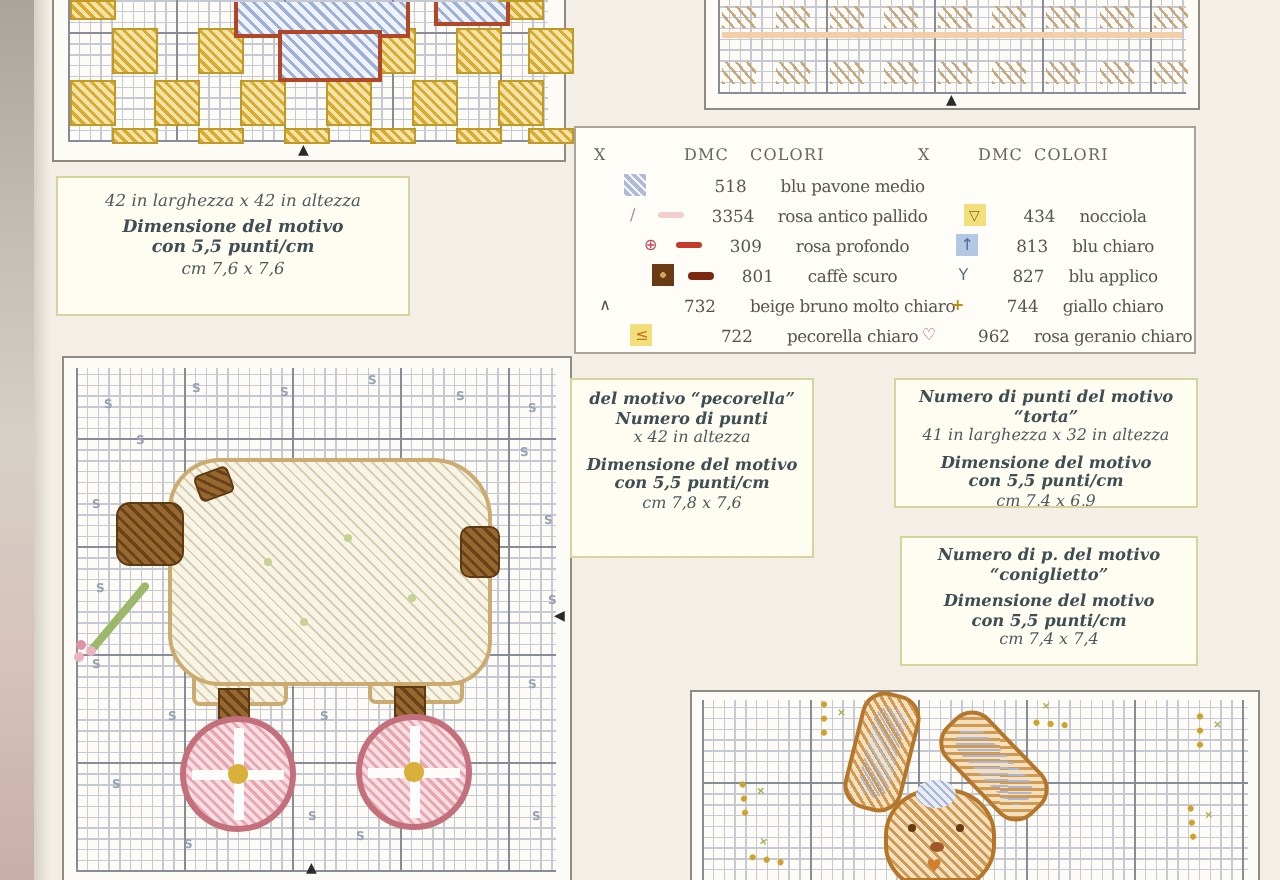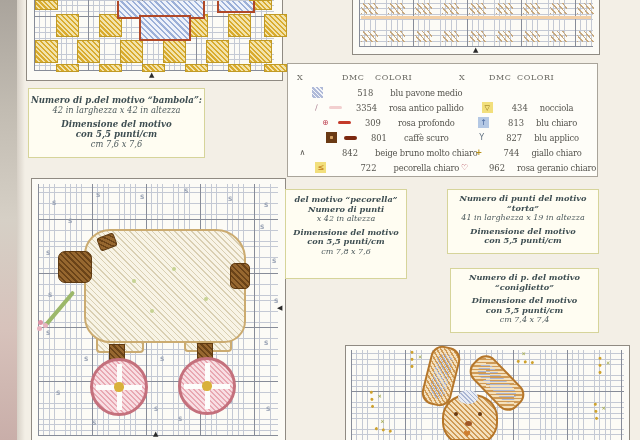--- a/index.html
+++ b/index.html
@@ -208,21 +208,21 @@
             <span class="dash d801"></span>
           </span>
         <span class="dmc">801</span>
         <span class="cname">caffè scuro</span>
       </div>
       <div class="lrow">
         <span class="symcell">
             <span class="sym c842">∧</span>
           </span>
         <span class="dashcell"></span>
-        <span class="dmc">842</span>
+        <span class="dmc">732</span>
         <span class="cname">beige bruno molto chiaro</span>
       </div>
       <div class="lrow">
         <span class="symcell">
             <span class="sym c722">≤</span>
           </span>
         <span class="dashcell"></span>
         <span class="dmc">722</span>
         <span class="cname">pecorella chiaro</span>
       </div>
@@ -271,21 +271,20 @@
         <span class="symcell">
             <span class="sym c962">♡</span>
           </span>
         <span class="dmc">962</span>
         <span class="cname">rosa geranio chiaro</span>
       </div>
     </div>
   </div>
 
   <div class="infobox" style="left:28px;top:88px;width:175px;height:62px;padding-top:6px">
-    <div class="ib-b">Numero di p.del motivo “bambola”:</div>
     <div class="ib-n">42 in larghezza x 42 in altezza</div>
     <div class="gap"></div>
     <div class="ib-b">Dimensione del motivo</div>
     <div class="ib-b">con 5,5 punti/cm</div>
     <div class="ib-n">cm 7,6 x 7,6</div>
   </div>
 
   <div class="panel" style="left:31px;top:178px;width:253px;height:263px">
     <div class="grid" style="left:6px;right:7px;top:5px;bottom:6px"></div>
     <div class="motif" id="sheep-scatter">
@@ -345,24 +344,25 @@
     <div class="ib-b">Numero di punti</div>
     <div class="ib-n">x 42 in altezza</div>
     <div class="gap"></div>
     <div class="ib-b">Dimensione del motivo</div>
     <div class="ib-b">con 5,5 punti/cm</div>
     <div class="ib-n">cm 7,8 x 7,6</div>
   </div>
 
   <div class="infobox small" style="left:447px;top:189px;width:150px;height:59px;padding-top:4px">
     <div class="ib-b">Numero di punti del motivo “torta”</div>
-    <div class="ib-n">41 in larghezza x 19 in altezza</div>
+    <div class="ib-n">41 in larghezza x 32 in altezza</div>
     <div class="gap"></div>
     <div class="ib-b">Dimensione del motivo</div>
     <div class="ib-b">con 5,5 punti/cm</div>
+    <div class="ib-n">cm 7,4 x 6,9</div>
   </div>
 
   <div class="infobox small" style="left:450px;top:268px;width:147px;height:59px;padding-top:4px">
     <div class="ib-b">Numero di p. del motivo “coniglietto”</div>
     <div class="gap"></div>
     <div class="ib-b">Dimensione del motivo</div>
     <div class="ib-b">con 5,5 punti/cm</div>
     <div class="ib-n">cm 7,4 x 7,4</div>
   </div>
 

